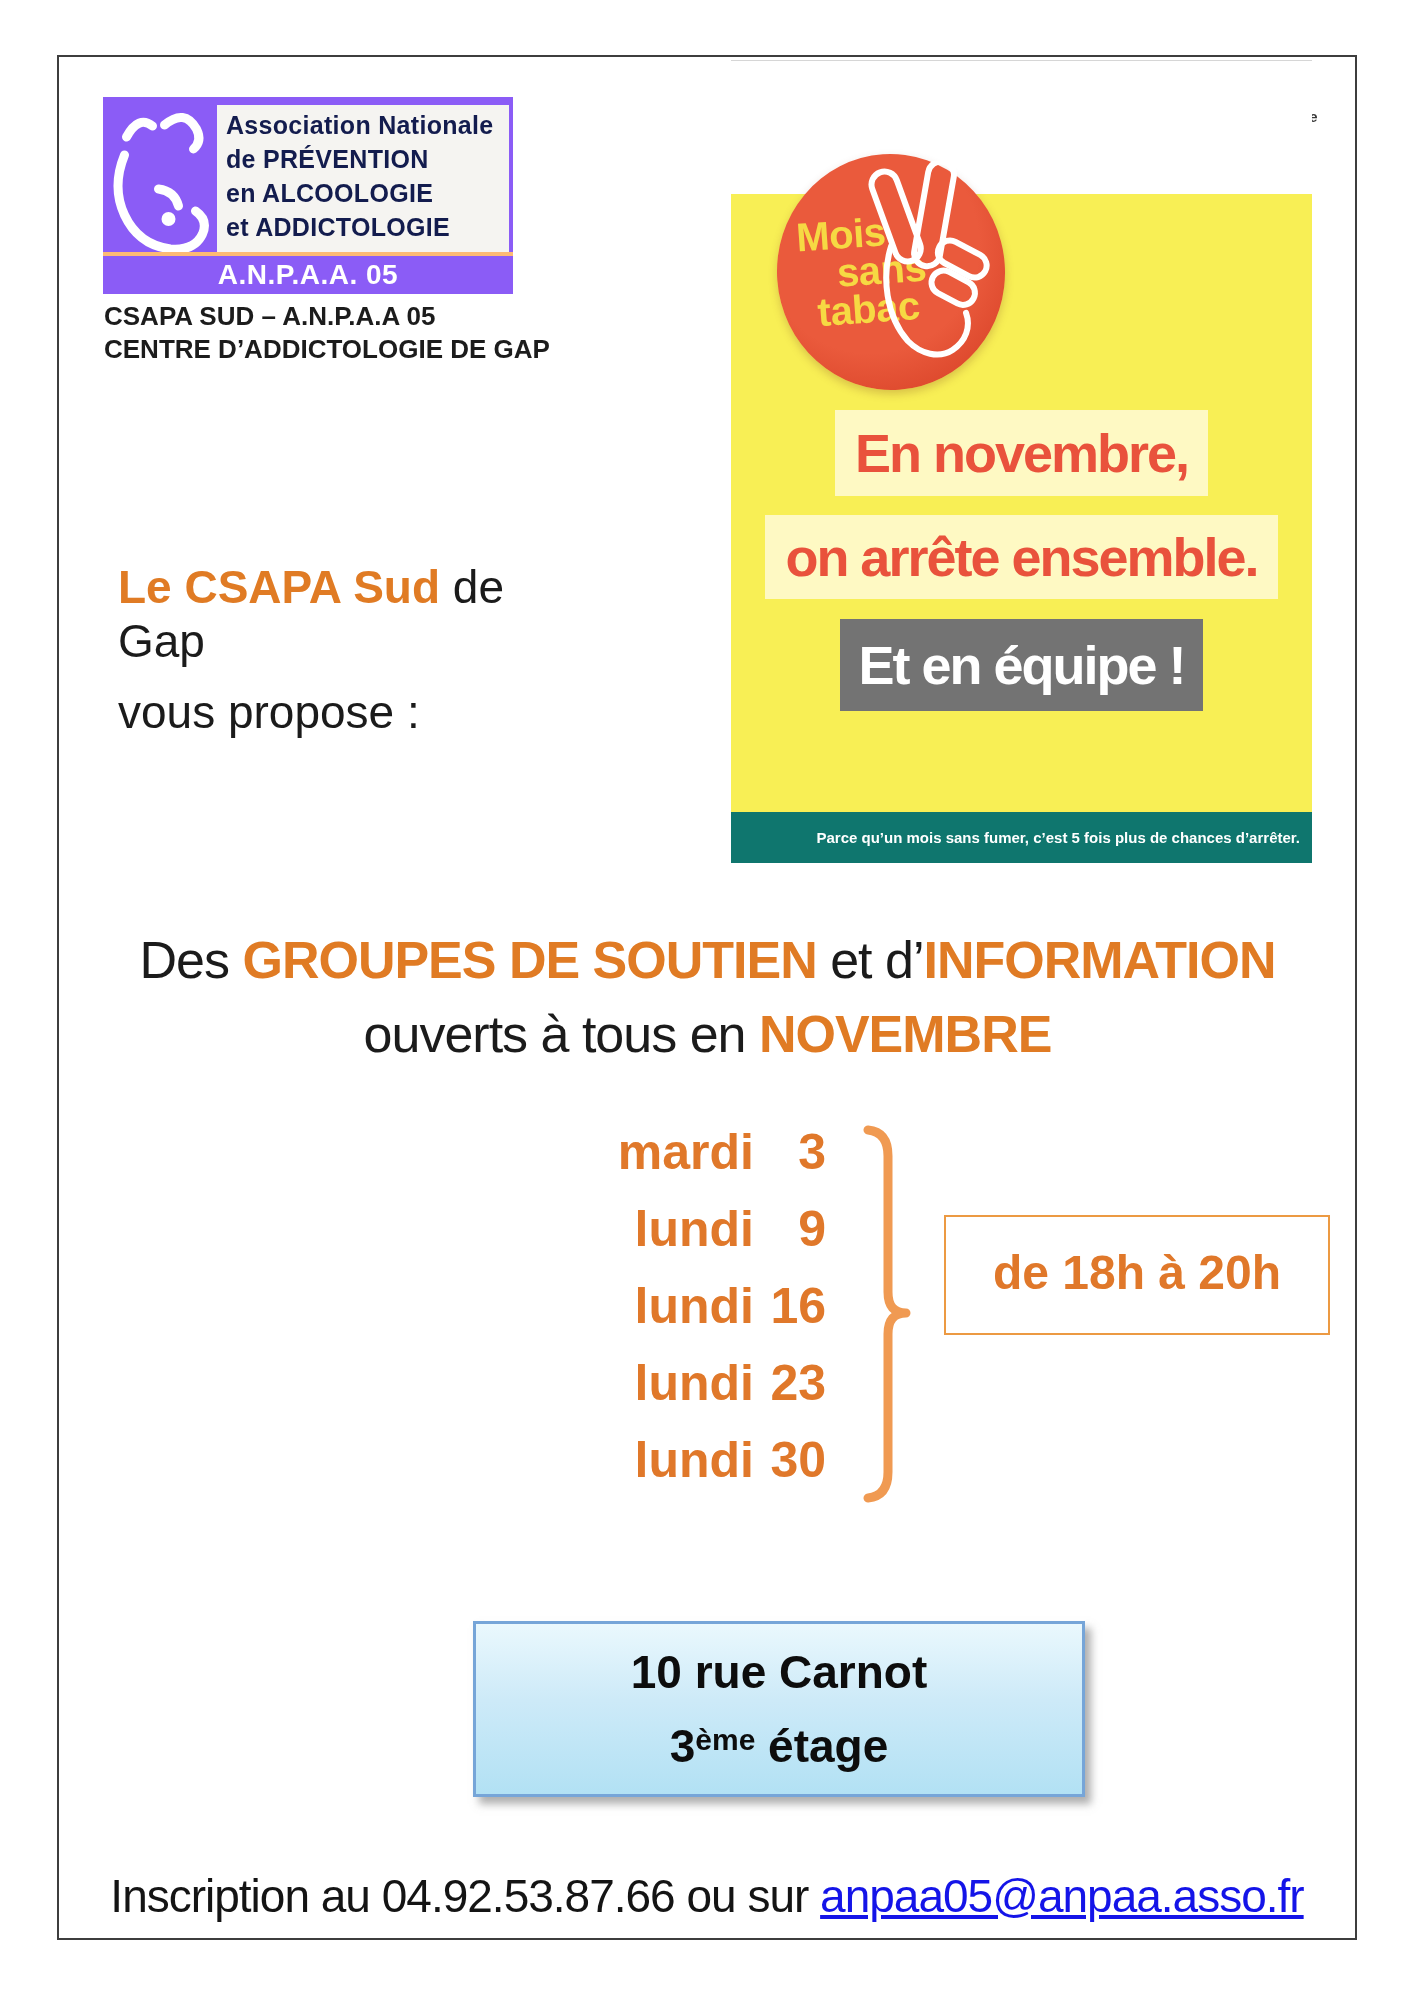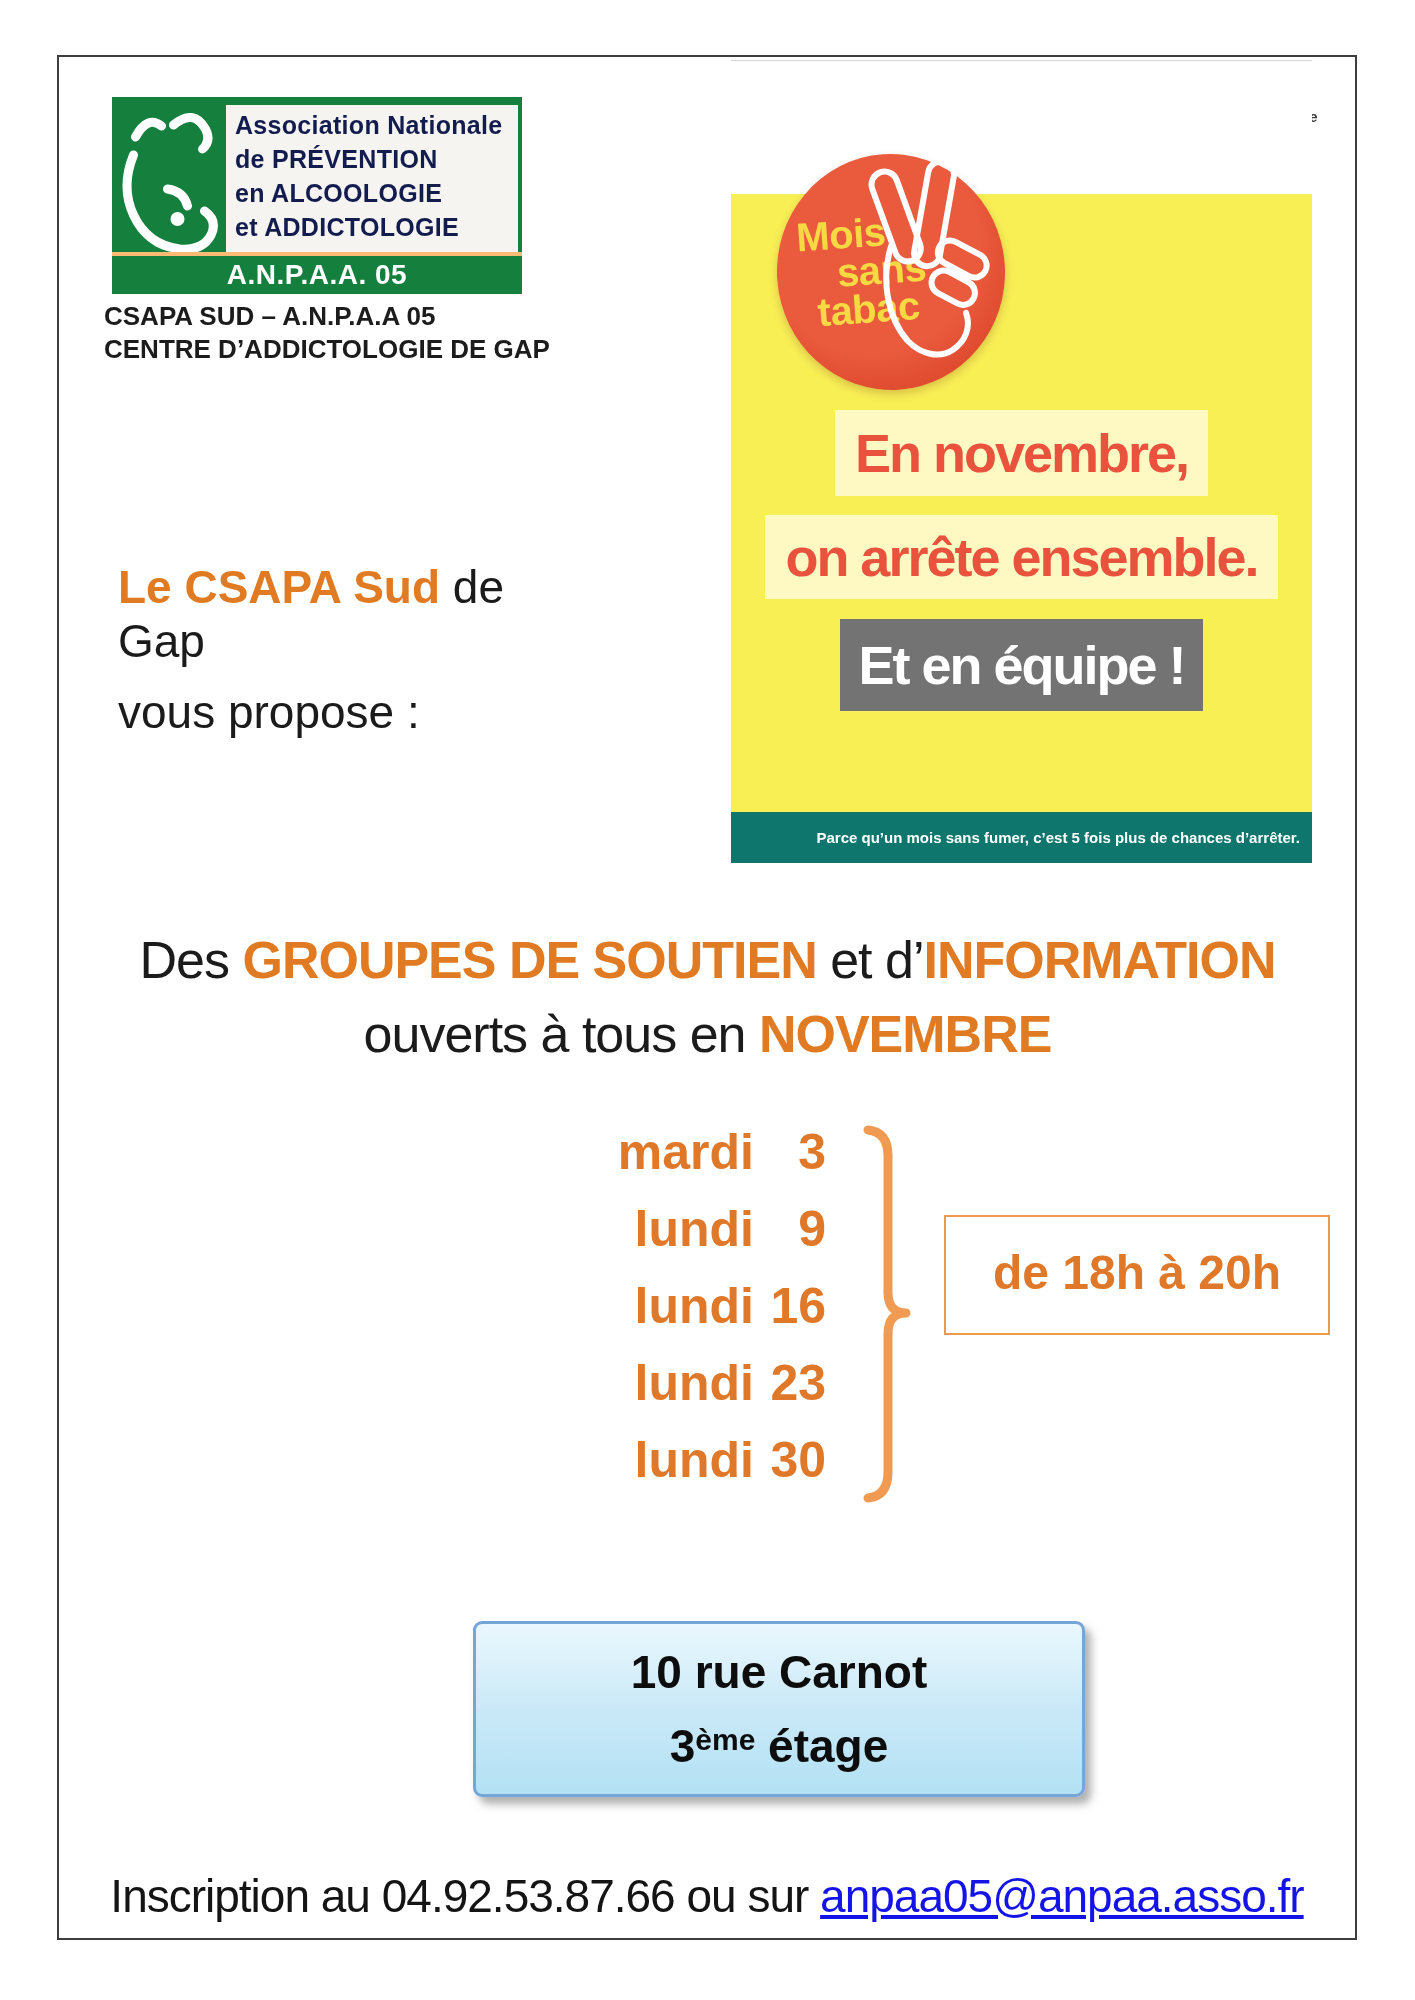--- a/index.html
+++ b/index.html
@@ -2,21 +2,21 @@
 <html><head>
 <meta charset="utf-8">
 <style>
   html,body{margin:0;padding:0;background:#fff;}
   body{font-family:"Liberation Sans","DejaVu Sans",sans-serif;}
   .page{position:relative;width:1415px;height:2000px;background:#fff;overflow:hidden;}
   .abs{position:absolute;}
   .frame{left:57px;top:55px;width:1296px;height:1881px;border:2px solid #3e3e3e;}
 
   
-  .anpaa-logo{left:103px;top:97px;width:410px;height:197px;background:#15803d;margin-left:9px;}
+  .anpaa-logo{left:103px;top:97px;width:410px;height:197px;background:#8b5cf6;}
   .anpaa-face{left:4px;top:6px;width:108px;height:150px;}
   .anpaa-panel{left:114px;top:8px;width:292px;height:147px;background:#f5f4f1;color:#131c4e;
     font-weight:bold;font-size:25px;line-height:34px;padding:3px 0 0 9px;box-sizing:border-box;letter-spacing:.3px;}
   .anpaa-band{left:0;top:155px;width:410px;height:42px;border-top:4px solid #fdba74;color:#fff;
     font-weight:bold;font-size:28px;text-align:center;line-height:38px;letter-spacing:.5px;box-sizing:border-box;}
   .org-block{left:104px;top:300px;width:480px;color:#1c1c1c;font-weight:bold;font-size:26px;line-height:33px;}
 
   
   .ministry{left:1046px;top:82px;width:52px;height:64px;background:#fff;border:1px solid #999;box-sizing:border-box;padding:3px 4px;}
   .flagrow{display:flex;gap:3px;align-items:center;height:14px;}
@@ -61,21 +61,21 @@
 
   
   .dates{left:604px;top:1124px;width:222px;color:#e0782a;font-weight:bold;font-size:50px;}
   .date-row{display:flex;justify-content:flex-end;height:56px;line-height:56px;margin-bottom:21px;}
   .date-num{width:72px;text-align:right;}
   .bracket{left:848px;top:1122px;width:72px;height:382px;}
   .timebox{left:944px;top:1215px;width:386px;height:120px;border:2px solid #ec9a43;box-sizing:border-box;
     color:#e0782a;font-weight:bold;font-size:48px;text-align:center;line-height:112px;background:#fff;}
 
   
-  .bluebox{left:473px;top:1621px;width:612px;height:176px;box-sizing:border-box;border:3px solid #76a5d8;border-radius:9px;
+  .bluebox{left:473px;top:1621px;width:612px;height:176px;box-sizing:border-box;border:3px solid #76a5d8;border-radius:0;
     background:linear-gradient(180deg,#eaf8fd 0%,#cdeaf8 45%,#b2e1f4 100%);
     box-shadow:6px 7px 8px rgba(110,110,110,.55);display:flex;flex-direction:column;justify-content:center;
     align-items:center;row-gap:10px;color:#0d0d0d;font-weight:bold;font-size:46px;line-height:58px;}
   .sup{font-size:30px;vertical-align:12px;}
 
   
   .contact{left:59px;top:1869px;width:1296px;text-align:center;font-size:46px;letter-spacing:-1px;color:#141414;white-space:nowrap;}
   .email{color:#1414e8;text-decoration:underline;cursor:pointer;}
 </style>
 </head>

